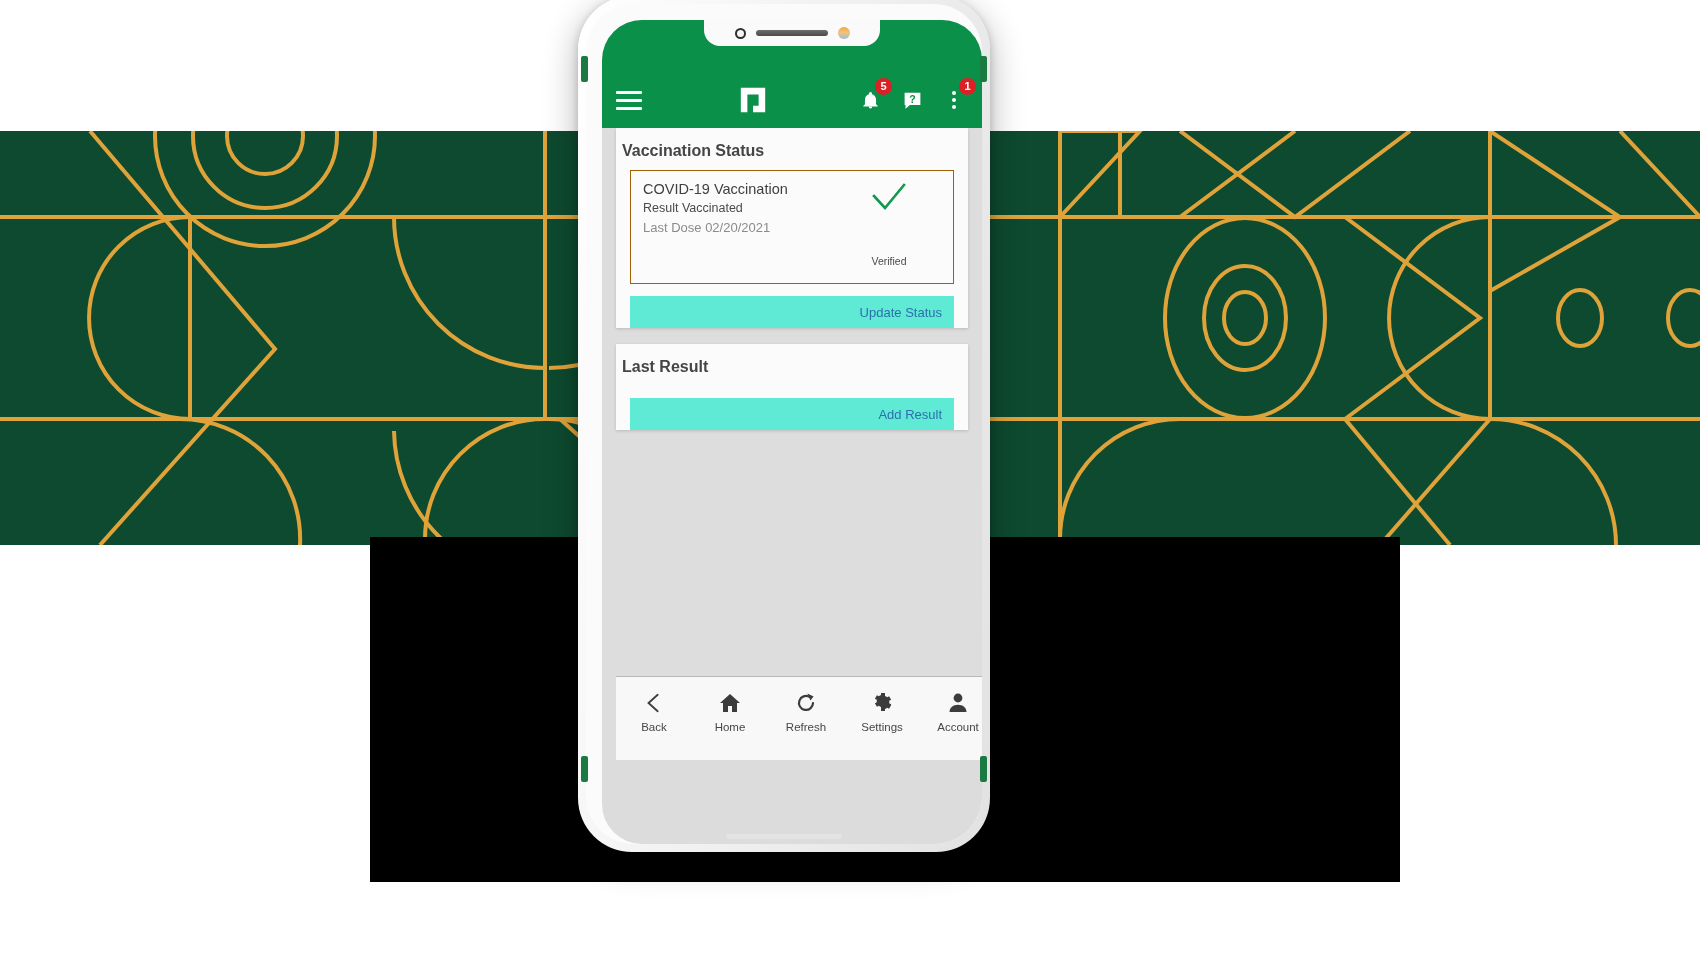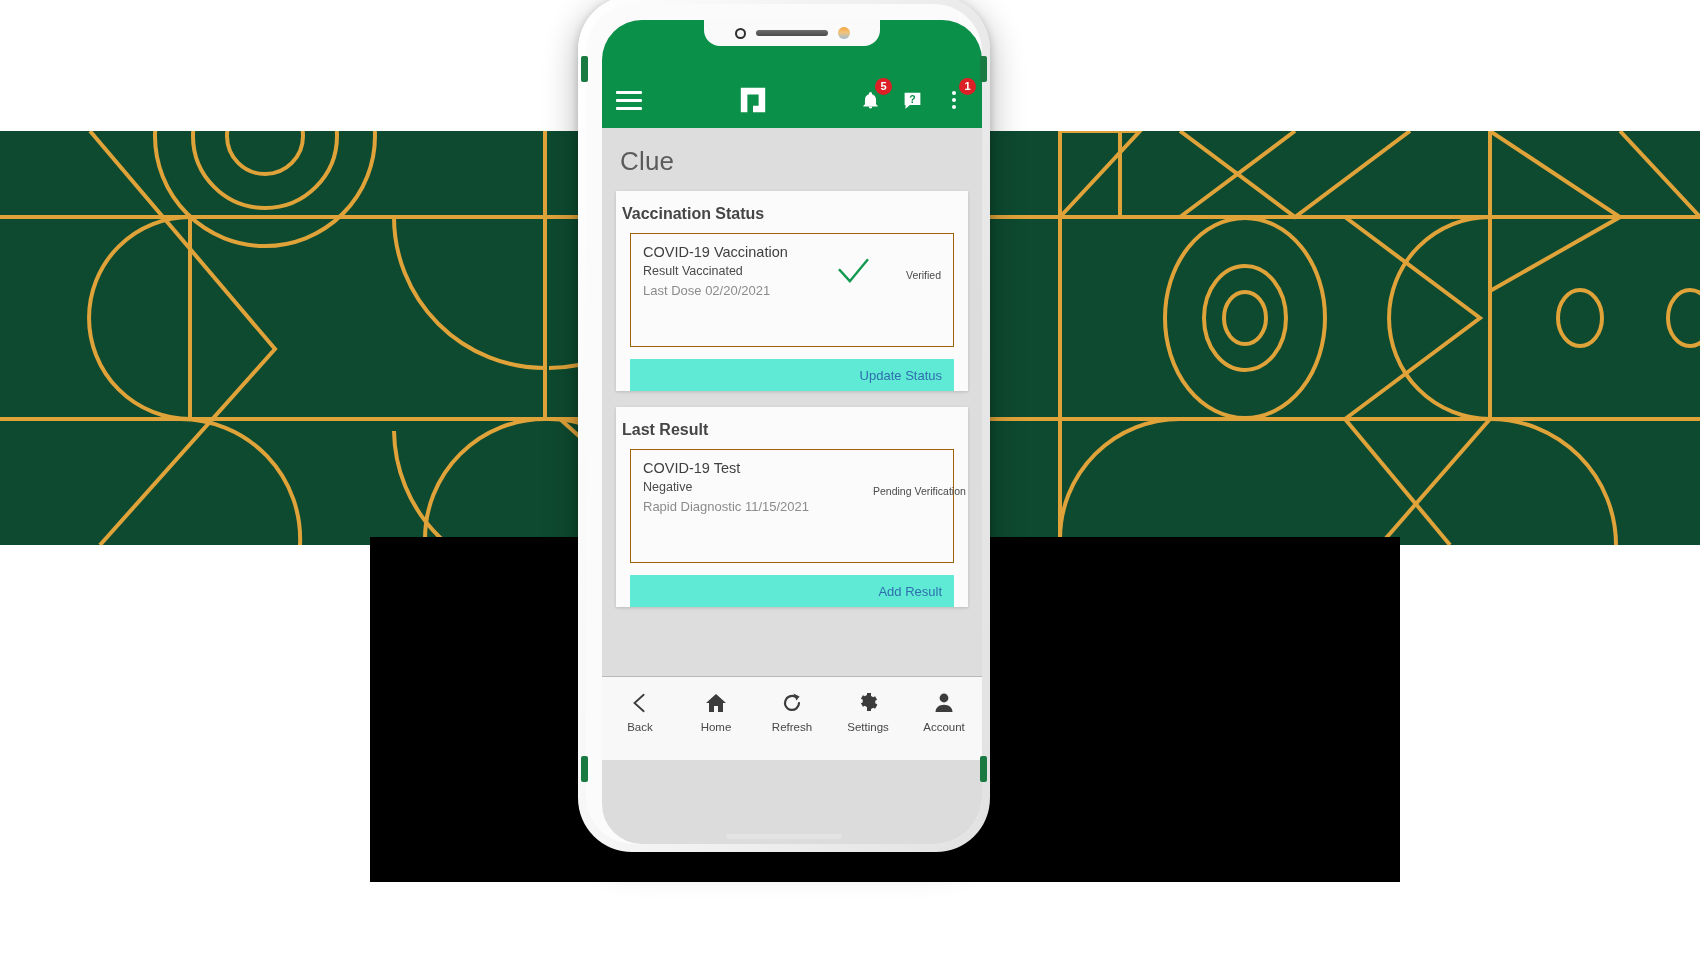--- a/index.html
+++ b/index.html
@@ -100,32 +100,32 @@
     font-size:16px;color:#454545;font-weight:700;padding:14px 14px 10px 6px;
   }
   .card-body{
     border:1px solid #a16207;margin:0 14px;position:relative;height:112px;
   }
   .row{display:flex;padding:10px 12px 0 12px;}
   .row-left{flex:1 1 auto;}
   .r-main{font-size:14.5px;color:#3f3f3f;margin-bottom:4px;}
   .r-sub{font-size:12.5px;color:#4a4a4a;margin-bottom:5px;}
   .r-meta{font-size:13px;color:#8b8b8b;}
-  .row-right{width:104px;display:flex;flex-direction:row;align-items:center;padding-top:2px;gap:36px;}
+  .row-right{width:104px;display:flex;flex-direction:column;align-items:center;padding-top:2px;gap:36px;}
   .status-label{font-size:10.5px;color:#4a4a4a;margin-top:6px;text-align:center;white-space:nowrap;}
   .card-action{
     background:#5eead4;margin:12px 14px 14px 14px;height:32px;
     display:flex;align-items:center;justify-content:flex-end;
     padding-right:12px;box-sizing:border-box;cursor:pointer;
   }
   .card-action span{color:#2f6fae;font-size:13px;}
 
   
   .botnav{
-    position:absolute;left:0;bottom:0;width:100%;height:84px;
+    position:absolute;left:14px;bottom:0;width:100%;height:84px;
     background:#f8f8f8;border-top:1px solid #b9b9b9;
     display:flex;align-items:flex-start;justify-content:space-around;
     padding-top:14px;box-sizing:border-box;
   }
   .nav-item{display:flex;flex-direction:column;align-items:center;gap:6px;cursor:pointer;width:60px;}
   .nav-label{font-size:11.5px;color:#474747;}
   .home-ind{
     position:absolute;left:50%;transform:translateX(-50%);bottom:5px;
     width:116px;height:5px;border-radius:3px;background:#e3e3e3;
   }
@@ -245,21 +245,20 @@
 
           <div class="notch">
             <div class="cam"></div>
             <div class="speaker"></div>
             <div class="sensor"></div>
           </div>
         </div>
 
         <div class="page">
 
-          <div class="page-title">Clue</div>
 
           <div class="card">
             <div class="card-title">Vaccination Status</div>
             <div class="card-body">
               <div class="row">
                 <div class="row-left">
                   <div class="r-main">COVID-19 Vaccination</div>
                   <div class="r-sub">Result Vaccinated</div>
                   <div class="r-meta">Last Dose 02/20/2021</div>
                 </div>
@@ -271,38 +270,20 @@
                 </div>
               </div>
             </div>
             <div class="card-action">
               <span>Update Status</span>
             </div>
           </div>
 
           <div class="card">
             <div class="card-title">Last Result</div>
-            <div class="card-body">
-              <div class="row">
-                <div class="row-left">
-                  <div class="r-main">COVID-19 Test</div>
-                  <div class="r-sub">Negative</div>
-                  <div class="r-meta">Rapid Diagnostic 11/15/2021</div>
-                </div>
-                <div class="row-right">
-                  <svg width="24" height="32" viewBox="0 0 24 32">
-                    <g stroke="#f5cc3a" stroke-width="3.4" fill="none" stroke-linejoin="miter">
-                      <path d="M4 2 H20 V8 L12 16 L4 8 Z"></path>
-                      <path d="M4 30 H20 V24 L12 16 L4 24 Z"></path>
-                    </g>
-                  </svg>
-                  <div class="status-label">Pending Verification</div>
-                </div>
-              </div>
-            </div>
             <div class="card-action">
               <span>Add Result</span>
             </div>
           </div>
 
           <div class="botnav">
 
             <div class="nav-item">
               <svg width="22" height="24" viewBox="0 0 24 24">
                 <path d="M16 3 L6 12 L16 21" stroke="#3c3c3c" stroke-width="2" fill="none" stroke-linecap="round"></path>

